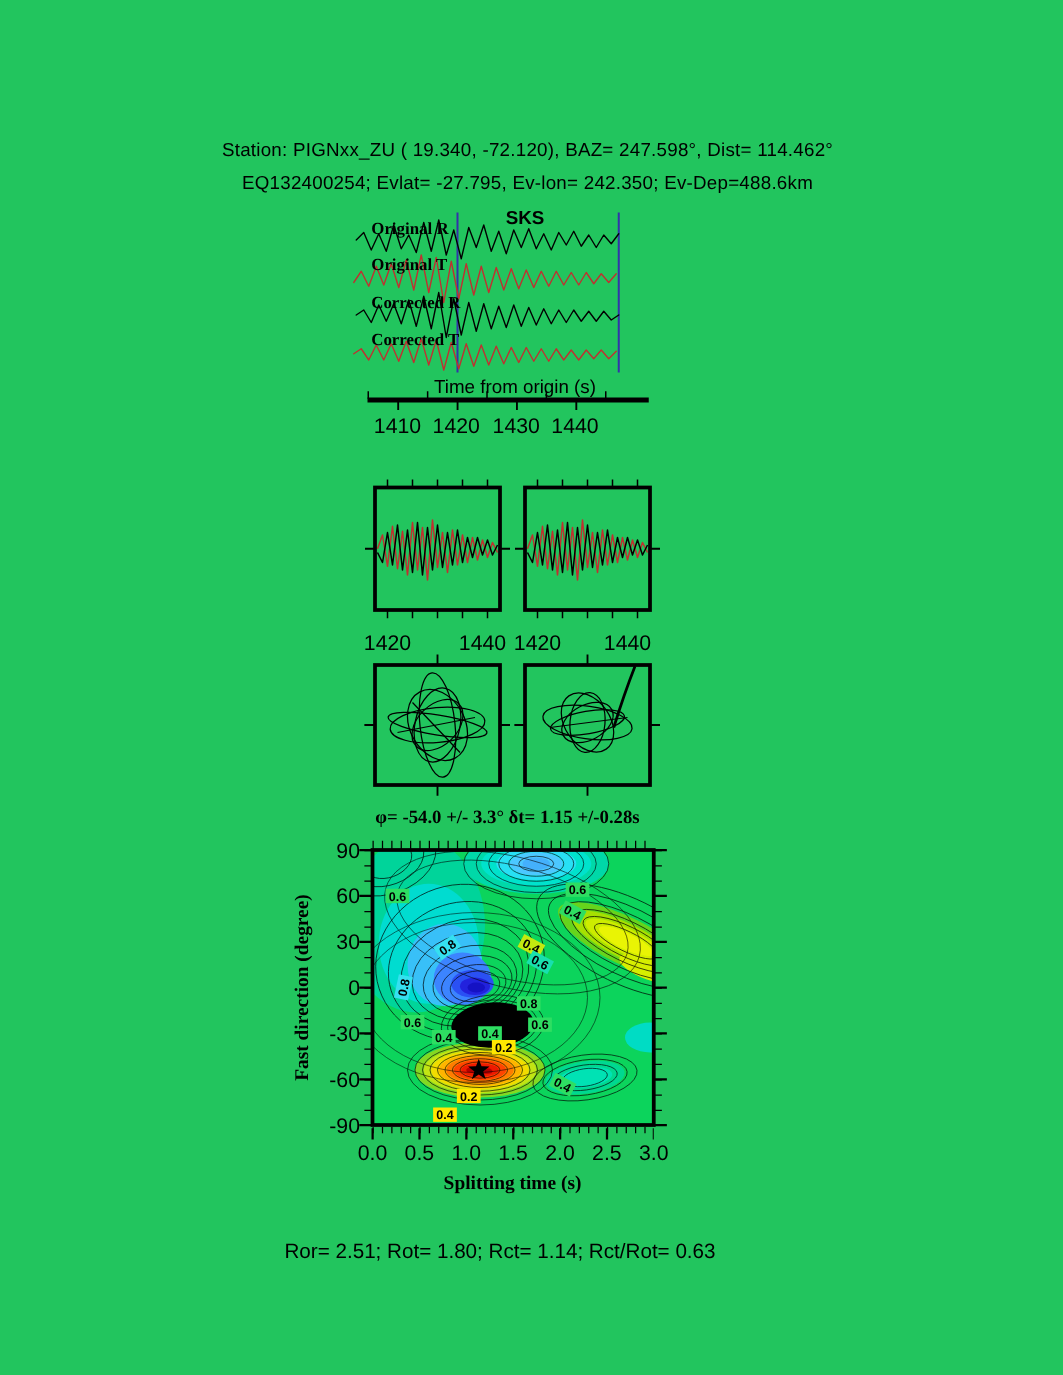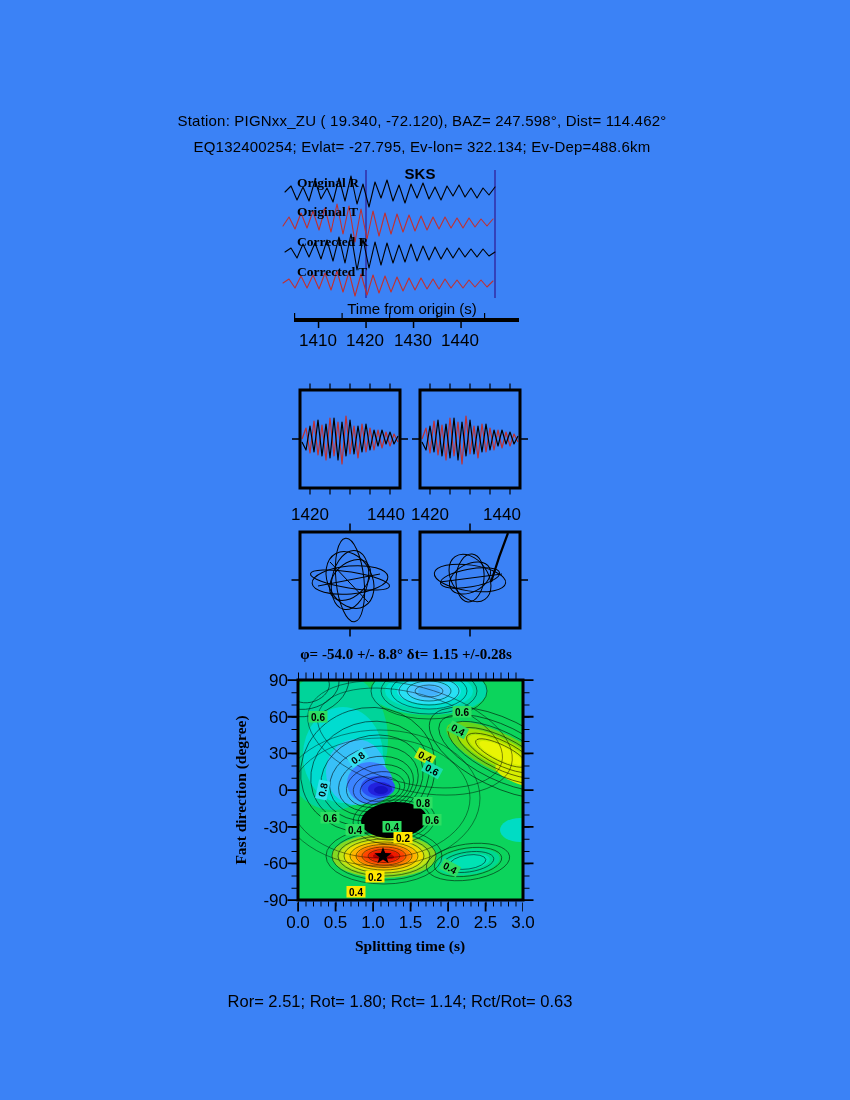--- a/index.html
+++ b/index.html
@@ -1,36 +1,36 @@
 <!DOCTYPE html>
 <html><head>
 <meta charset="utf-8">
 <style>
   html,body{margin:0;padding:0;background:#888;}
-  #page{position:relative;width:850px;height:1100px;background:#3b82f6;overflow:hidden;
+  #page{position:relative;width:850px;height:1100px;background:#22c55e;overflow:hidden;
         font-family:"Liberation Sans",sans-serif;color:#000;}
   .abs{position:absolute;}
   .hdr{width:844px;text-align:center;font-size:15px;letter-spacing:0.2px;}
   .serifb{font-family:"Liberation Serif",serif;font-weight:bold;}
   .ctitle{width:812px;text-align:center;font-size:15px;}
   .stats{width:800px;text-align:center;font-size:16.5px;}
   svg text{fill:#000;}
   .ticknum{font-size:17px;font-family:"Liberation Sans",sans-serif;}
   .tracelab{font-size:13.5px;font-family:"Liberation Serif",serif;font-weight:bold;}
   .axlab{font-size:15px;font-family:"Liberation Sans",sans-serif;}
   .contlab{font-size:10px;font-weight:bold;font-family:"Liberation Sans",sans-serif;}
   .axname{font-size:15.5px;font-family:"Liberation Serif",serif;font-weight:bold;}
 </style>
 </head>
 <body>
 
 <div id="page">
 
   <div class="abs hdr" style="top:112px;left:0;">Station: PIGNxx_ZU (  19.340,  -72.120), BAZ=  247.598°, Dist=  114.462°</div>
-  <div class="abs hdr" style="top:138px;left:0;">EQ132400254; Evlat= -27.795, Ev-lon= 322.134; Ev-Dep=488.6km</div>
+  <div class="abs hdr" style="top:138px;left:0;">EQ132400254; Evlat= -27.795, Ev-lon= 242.350; Ev-Dep=488.6km</div>
 
   <svg class="abs" style="top:160px;left:240px;" width="320" height="200">
 
     <g stroke="#3333aa" stroke-width="1.6">
       <line x1="126" y1="10" x2="126" y2="138"></line>
       <line x1="255" y1="10" x2="255" y2="138"></line>
     </g>
 
     <g fill="none" stroke-linejoin="round" stroke-linecap="round">
       <path stroke="#000" stroke-width="1.1" d="M45,32 L51,26 L57,40 L63,27 L69,41 L75,20 L81,39 L87,28 L93,42 L99,18 L105,41 L111,16 L117,44 L123,24 L129,47 L135,22 L141,38 L147,20 L153,41 L159,25 L165,43 L171,24 L177,38 L183,23 L189,39 L195,27 L201,40 L207,26 L213,36 L219,25 L225,37 L231,28 L237,38 L243,28 L249,35 L255,27"></path>
@@ -108,21 +108,21 @@
         <ellipse rx="14" ry="24" transform="rotate(5)"></ellipse>
         <path d="M-30,4 L32,-4"></path>
       </g>
       <path d="M228,153 Q219,176 211,202" stroke-width="2.2"></path>
     </g>
 
     <rect x="20" y="152" width="100" height="96" fill="none" stroke="#000" stroke-width="3"></rect>
     <rect x="140" y="152" width="100" height="96" fill="none" stroke="#000" stroke-width="3"></rect>
   </svg>
 
-  <div class="abs ctitle serifb" style="top:646px;left:0;">φ= -54.0 +/- 8.8° δt= 1.15 +/-0.28s</div>
+  <div class="abs ctitle serifb" style="top:646px;left:0;">φ= -54.0 +/- 3.3° δt= 1.15 +/-0.28s</div>
 
   <svg class="abs" style="top:668px;left:230px;" width="340" height="287">
     <defs>
       <clipPath id="plotclip">
           <rect x="68" y="12" width="225" height="220"></rect>
         </clipPath>
     </defs>
 
     <g clip-path="url(#plotclip)">
       <rect x="68" y="12" width="225" height="220" fill="#0cd45c"></rect>

